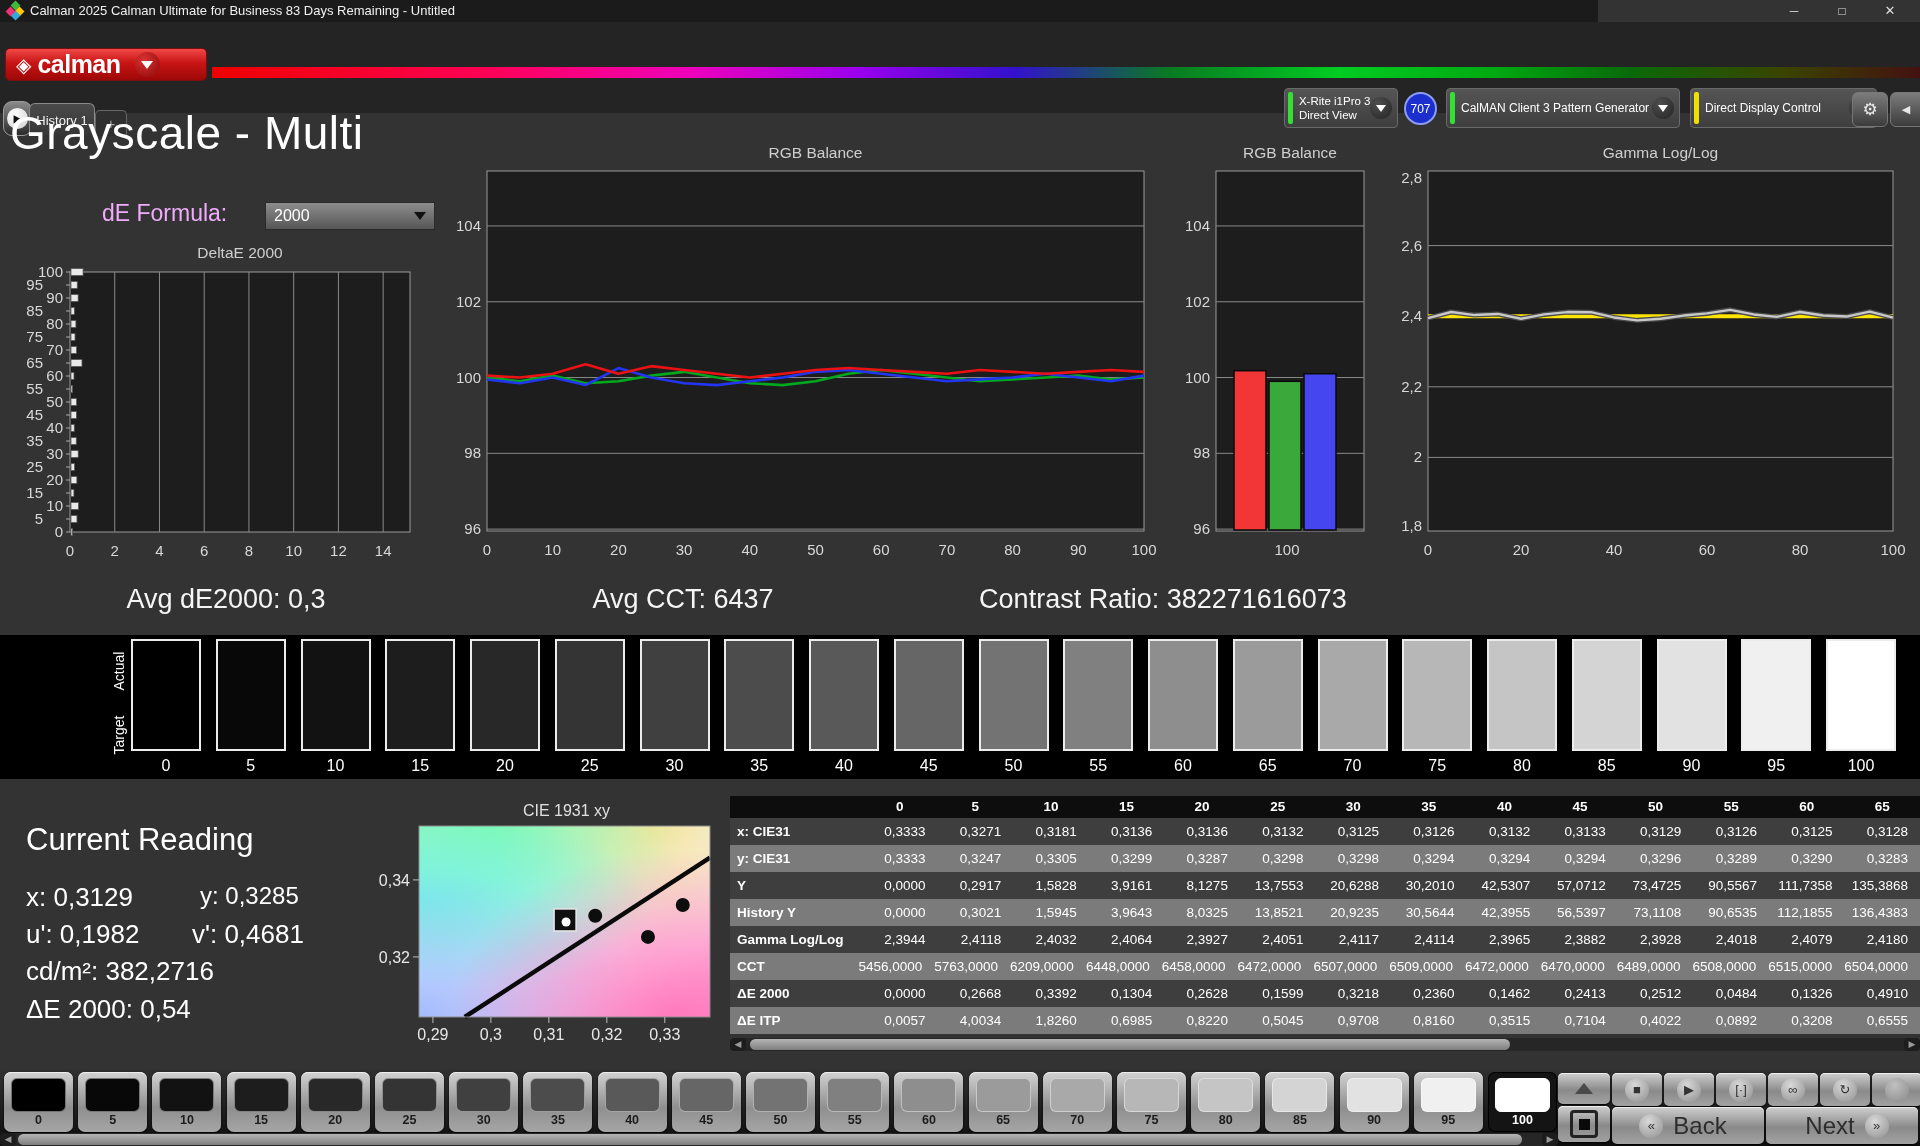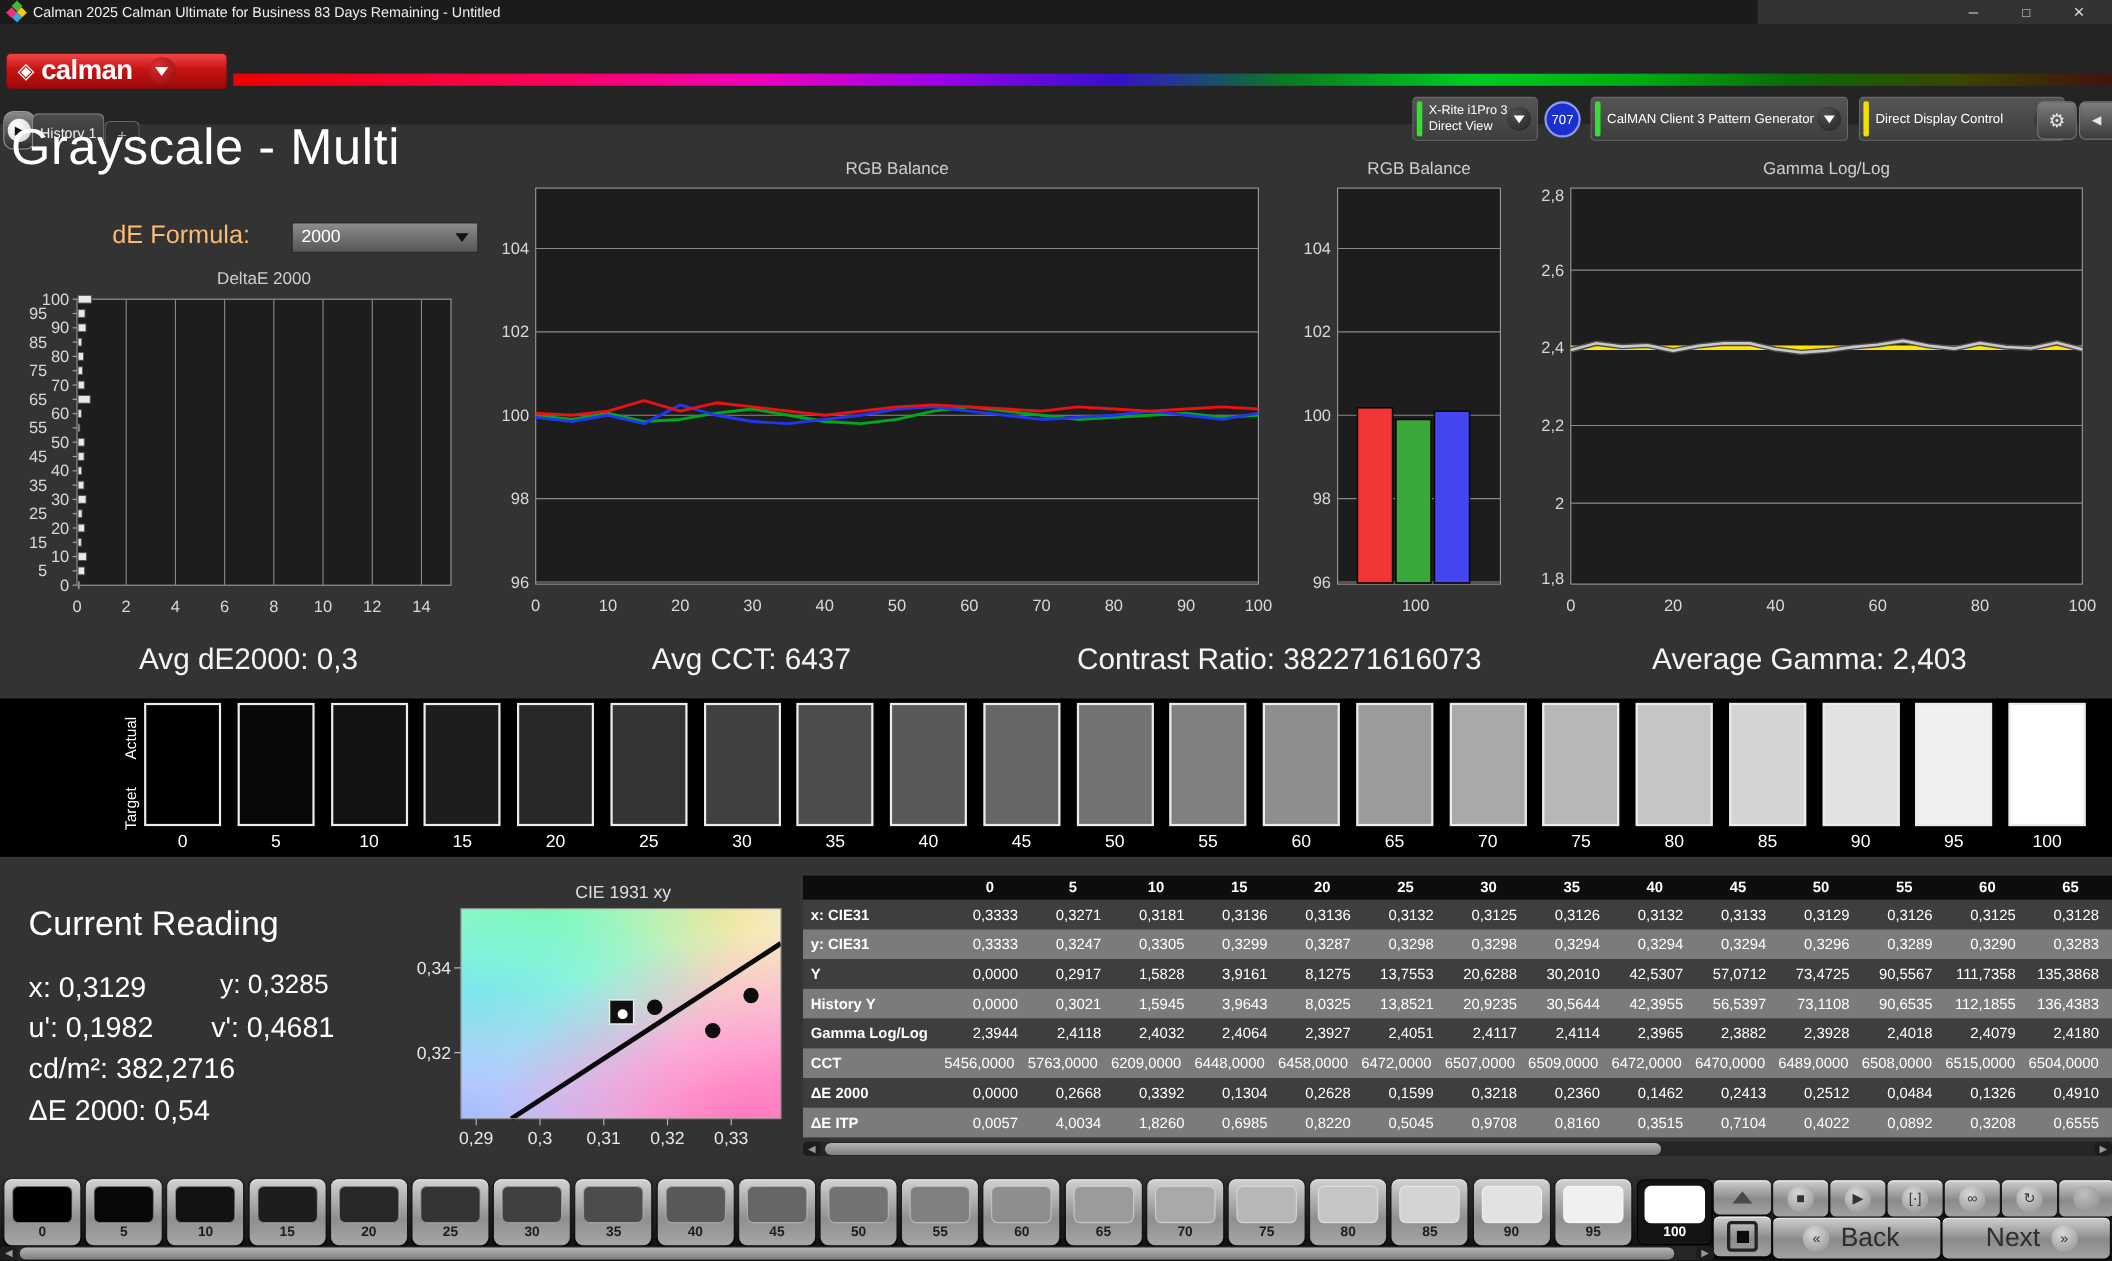--- a/index.html
+++ b/index.html
@@ -39,21 +39,21 @@
   .drop .caret{width:22px;height:22px;border-radius:50%;background:radial-gradient(circle at 35% 30%,#4e4e4e,#242424);
      display:flex;align-items:center;justify-content:center;margin:0 5px 0 auto;}
   .drop .caret .tri-down{border-left-width:5px;border-right-width:5px;border-top-width:7px;}
   .droptext{font-size:11.5px;line-height:1.25;color:#fff;white-space:nowrap;}
   #badge-707{left:1404px;top:70px;width:33px;height:33px;border-radius:50%;background:#1b2ece;border:2px solid #8c9cf0;
      box-sizing:border-box;display:flex;align-items:center;justify-content:center;font-size:12px;color:#fff;}
   .sqbtn{top:70px;width:34px;height:33px;border-radius:6px;border:1px solid #777;
      background:linear-gradient(180deg,#7c7c7c,#3c3c3c);display:flex;align-items:center;justify-content:center;color:#e8e8e8;}
   
   #page-title{left:10px;top:106px;font-size:46px;font-weight:300;color:#fff;letter-spacing:0.5px;}
-  #de-label{left:102px;top:200px;font-size:23px;color:#fdba74;}
+  #de-label{left:102px;top:200px;font-size:23px;color:#f0abfc;}
   #de-select{left:265px;top:202px;width:170px;height:28px;background:linear-gradient(180deg,#8d8d8d,#565656);
      border:1px solid #2a2a2a;display:flex;align-items:center;padding:0 8px;box-sizing:border-box;font-size:16px;color:#fff;}
   #de-select .tri-down{margin-left:auto;border-top-color:#111;}
   .summary{top:584px;font-size:27px;color:#f5f5f5;transform:translateX(-50%);white-space:nowrap;}
   
   #strip{left:0;top:635px;width:1920px;height:144px;background:#000;}
   .vlabel{position:absolute;left:84px;width:70px;text-align:center;color:#fff;font-size:14px;transform:rotate(-90deg);}
   .swatch{position:absolute;top:4px;height:112px;width:70px;border:2px solid #ececec;box-sizing:border-box;}
   .swlabel{position:absolute;top:122px;width:84px;text-align:center;color:#fff;font-size:16px;}
   
@@ -305,21 +305,20 @@
       <text x="405" y="415" text-anchor="middle" font-size="15" fill="#d8d8d8" font-family="&quot;Liberation Sans&quot;,sans-serif">80</text>
       <text x="498" y="415" text-anchor="middle" font-size="15" fill="#d8d8d8" font-family="&quot;Liberation Sans&quot;,sans-serif">100</text>
       <line x1="33" y1="176.20000000000002" x2="498" y2="176.20000000000002" stroke="#ffe400" stroke-width="4"></line>
       <polyline points="33,178.17679999999996 56.25,172.03459999999998 79.5,175.07039999999998 102.75,173.94079999999994 126,178.77689999999996 149.25,174.39969999999997 172.5,172.0698999999999 195.75,172.17579999999998 219,177.43549999999996 242.25,180.36540000000002 265.5,178.74160000000003 288.75,175.56459999999993 312,173.41129999999993 335.25,169.84599999999992 358.5,174.43500000000006 381.75,176.90599999999992 405,171.964 428.25,175.49399999999994 451.5,176.55299999999997 474.75,171.61100000000005 498,177.61200000000002" fill="none" stroke="#4a4a4a" stroke-width="5" stroke-linejoin="round"></polyline>
       <polyline points="33,178.17679999999996 56.25,172.03459999999998 79.5,175.07039999999998 102.75,173.94079999999994 126,178.77689999999996 149.25,174.39969999999997 172.5,172.0698999999999 195.75,172.17579999999998 219,177.43549999999996 242.25,180.36540000000002 265.5,178.74160000000003 288.75,175.56459999999993 312,173.41129999999993 335.25,169.84599999999992 358.5,174.43500000000006 381.75,176.90599999999992 405,171.964 428.25,175.49399999999994 451.5,176.55299999999997 474.75,171.61100000000005 498,177.61200000000002" fill="none" stroke="#c8c8c8" stroke-width="2.4" stroke-linejoin="round"></polyline>
     </svg>
 
   <div class="abs summary" style="left:226px;">Avg dE2000: 0,3</div>
   <div class="abs summary" style="left:683px;">Avg CCT: 6437</div>
   <div class="abs summary" style="left:1163px;">Contrast Ratio: 382271616073</div>
-  <div class="abs summary" style="left:1645px;">Average Gamma: 2,403</div>
 
   <div class="abs" id="strip">
     <div class="vlabel" style="top:28px;">Actual</div>
     <div class="vlabel" style="top:92px;">Target</div>
     <div id="strip-swatches">
         <div class="swatch" style="left: 131px; background: rgb(0, 0, 0);"></div>
         <div class="swlabel" style="left: 124px;">0</div>
         <div class="swatch" style="left: 215.75px; background: rgb(8, 8, 8);"></div>
         <div class="swlabel" style="left: 208.75px;">5</div>
         <div class="swatch" style="left: 300.5px; background: rgb(18, 18, 18);"></div>

